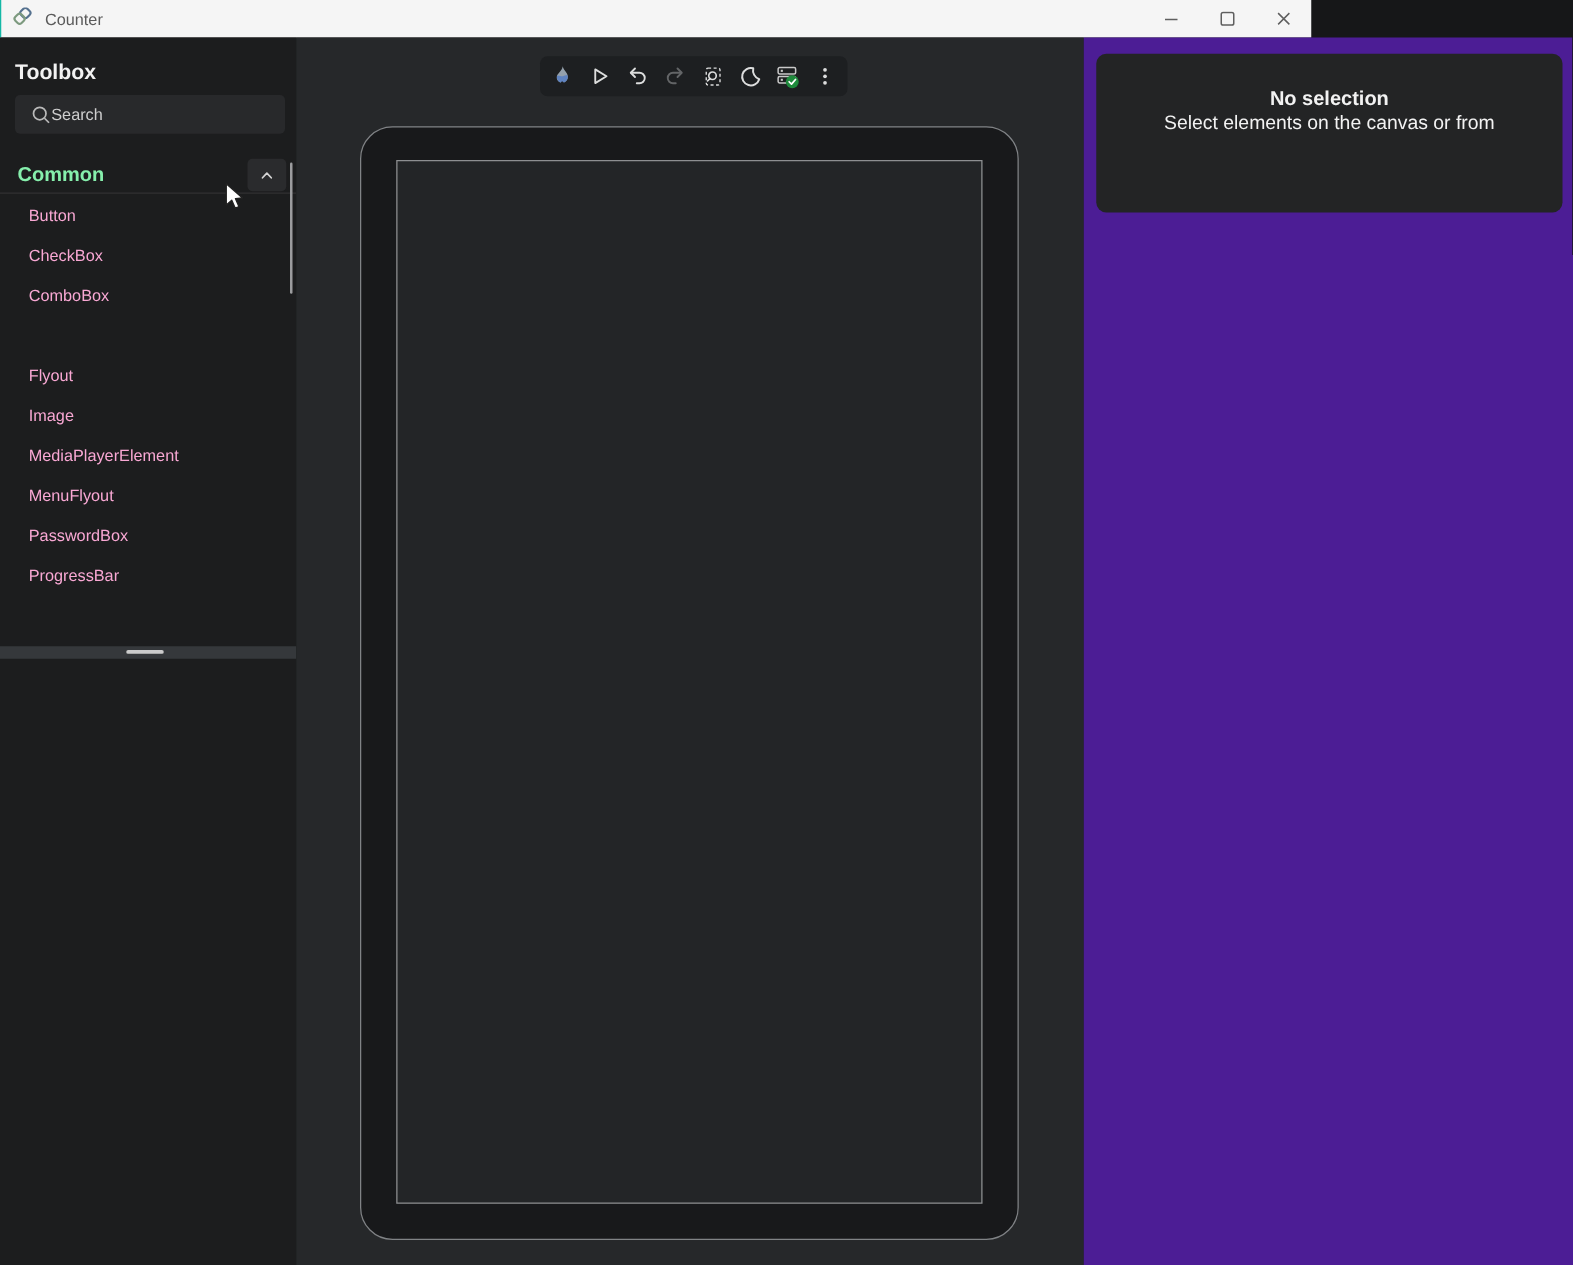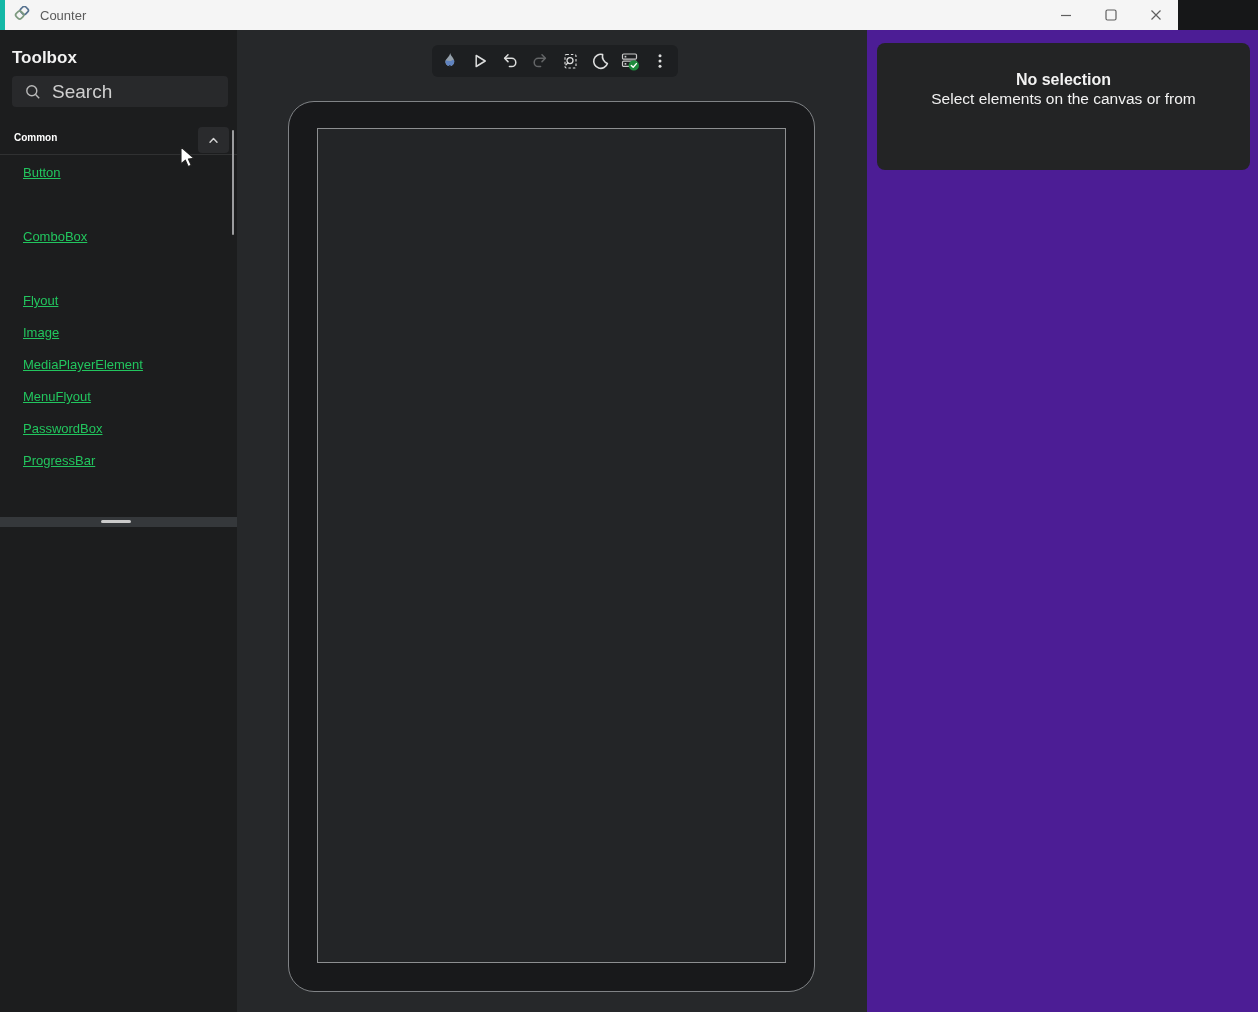--- a/index.html
+++ b/index.html
@@ -6,61 +6,61 @@
   html, body { width: 1258px; height: 1012px; overflow: hidden; }
   body {
     font-family: "Liberation Sans", "DejaVu Sans", sans-serif;
     background: #161718;
     position: relative;
     color: #e8e8e8;
   }
 
   
   .titlebar {
-    position: absolute; left: 0; top: 0; width: 1178px; height: 30px;
+    position: absolute; left: 0; top: 0; width: 1049px; height: 30px;
     background: #f5f5f5; display: flex; align-items: center;
-    border-left: 5px solid #14b8a6;
+    border-left: 1px solid #14b8a6;
   }
   .titlebar .app-icon { margin-left: 8px; width: 18px; height: 18px; }
   .titlebar .app-title { margin-left: 9px; font-size: 13px; color: #5b5b5b; }
   .win-controls { position: absolute; right: 0; top: 0; height: 30px; display: flex; }
   .win-btn { width: 45px; height: 30px; display: flex; align-items: center; justify-content: center; cursor: default; }
 
   
   .sidebar {
     position: absolute; left: 0; top: 30px; width: 237px; height: 982px;
     background: #1c1d1e;
     padding-left: 12px;
   }
   .toolbox-title { position: absolute; left: 12px; top: 18px; font-size: 17px; font-weight: 700; color: #f2f2f2; }
   .searchbox {
     position: absolute; left: 12px; top: 46px; width: 216px; height: 31px;
     background: #28292b; border-radius: 4px; display: flex; align-items: center;
   }
   .searchbox svg { margin-left: 13px; flex: 0 0 auto; }
   .searchbox input {
     background: transparent; border: none; outline: none; color: #d6d6d6;
-    font-size: 19px; margin-left: 11px; width: 160px;
+    font-size: 13px; width: 160px;
     font-family: "Liberation Sans", sans-serif;
   }
   .searchbox input::placeholder { color: #cfcfcf; opacity: 1; }
 
   .section-header {
     position: absolute; left: 0; top: 96px; width: 237px; height: 29px;
     border-bottom: 1px solid #303132;
   }
-  .section-header .label { position: absolute; left: 14px; top: 6px; font-size: 10px; font-weight: 700; color: #ffffff; }
+  .section-header .label { position: absolute; left: 14px; top: 6px; font-size: 16px; font-weight: 700; color: #86efac; }
   .collapse-btn {
     position: absolute; right: 8px; top: 1px; width: 31px; height: 26px;
     background: #2a2b2d; border-radius: 4px; display: flex; align-items: center; justify-content: center;
   }
 
   .tool-item {
     position: absolute; left: 0; width: 230px; height: 32px;
-    line-height: 32px; padding-left: 23px; font-size: 13px; color: #22c55e; text-decoration: underline;
+    line-height: 32px; padding-left: 23px; font-size: 13px; color: #f9a8d4;
   }
 
   .toolbox-scrollbar {
     position: absolute; right: 3px; top: 100px; width: 2px; height: 105px;
     background: #9b9c9e; border-radius: 1px;
   }
 
   .splitter {
     position: absolute; left: 0; top: 487px; width: 237px; height: 10px;
     background: #35383b;
@@ -151,20 +151,21 @@
   <div class="section-header">
     <span class="label">Common</span>
     <div class="collapse-btn">
       <svg width="13" height="13" viewBox="0 0 13 13">
         <polyline points="3,8.2 6.5,4.5 10,8.2" fill="none" stroke="#d4d4d4" stroke-width="1.4" stroke-linecap="round" stroke-linejoin="round"></polyline>
       </svg>
     </div>
   </div>
 
   <div class="tool-item" style="top:127px">Button</div>
+  <div class="tool-item" style="top:159px">CheckBox</div>
   <div class="tool-item" style="top:191px">ComboBox</div>
   <div class="tool-item" style="top:255px">Flyout</div>
   <div class="tool-item" style="top:287px">Image</div>
   <div class="tool-item" style="top:319px">MediaPlayerElement</div>
   <div class="tool-item" style="top:351px">MenuFlyout</div>
   <div class="tool-item" style="top:383px">PasswordBox</div>
   <div class="tool-item" style="top:415px">ProgressBar</div>
 
   <div class="toolbox-scrollbar"></div>
 

